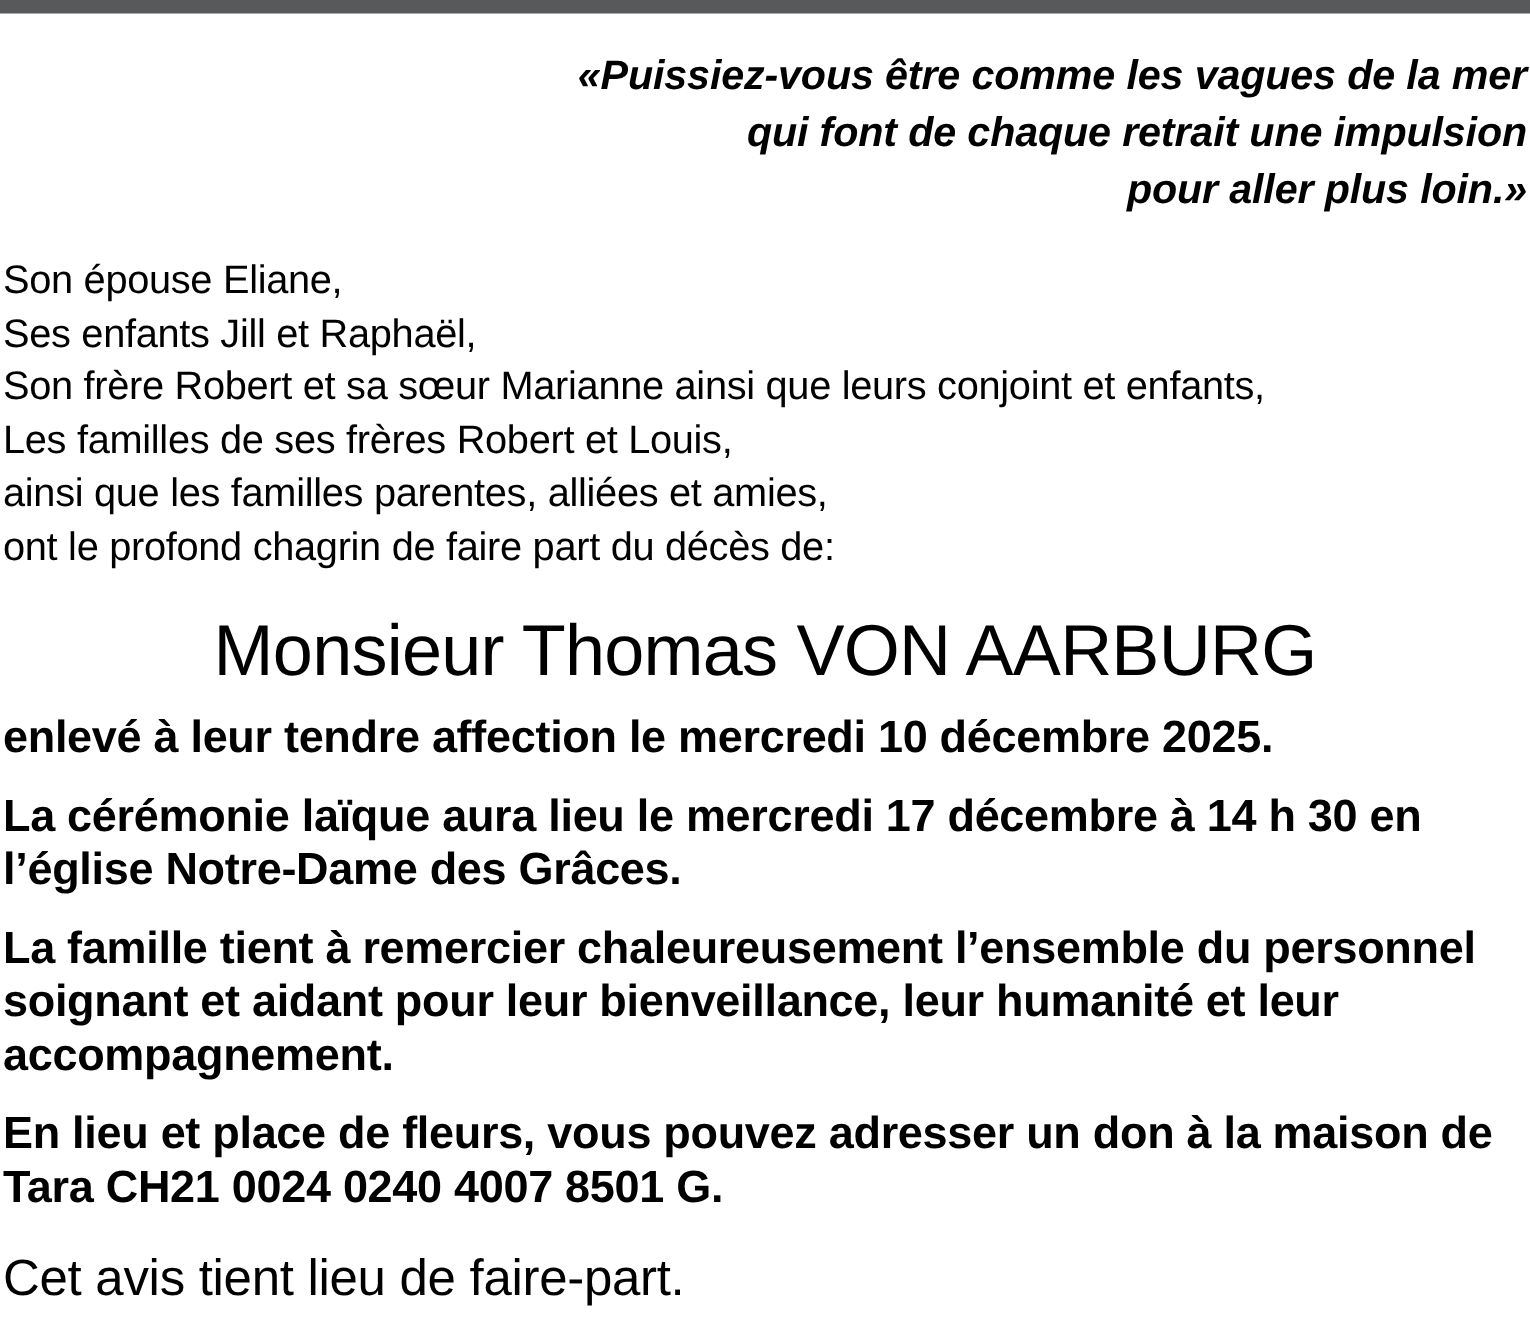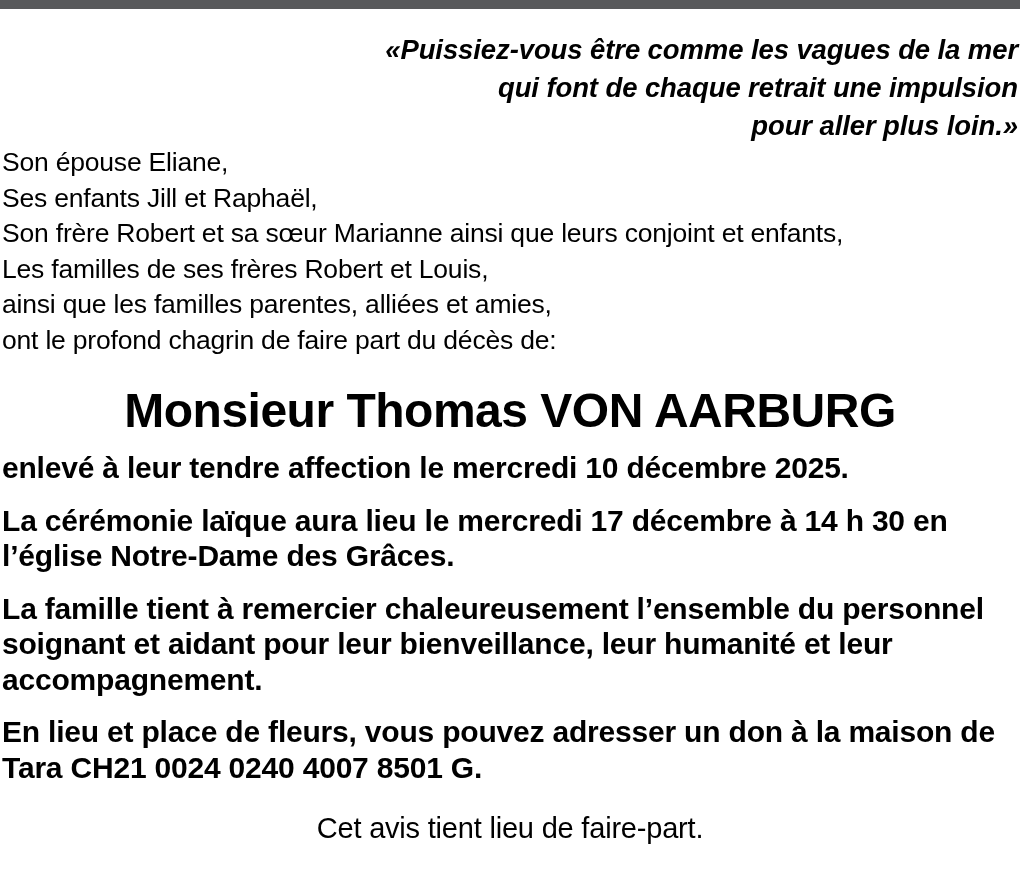--- a/index.html
+++ b/index.html
@@ -35,49 +35,49 @@
     font-weight: bold;
     font-size: 27.5px;
     line-height: 38px;
     margin-top: 22px;
     letter-spacing: -0.1px;
   }
   .quote div {
     white-space: nowrap;
   }
   .family {
+    margin-top: 24px;
     font-size: 26.5px;
     line-height: 35.5px;
     letter-spacing: -0.2px;
   }
   .family div {
     white-space: nowrap;
   }
   .deceased {
     text-align: center;
-    font-weight: bold;
+    font-weight: normal;
     font-size: 48px;
     line-height: 58px;
     margin-top: 24px;
     margin-bottom: 10px;
     letter-spacing: -0.5px;
   }
   .para {
     font-size: 30px;
     line-height: 35.5px;
     letter-spacing: -0.2px;
     margin-top: 17px;
     font-weight: bold;
   }
   .para.first {
     margin-top: 4px;
   }
   .closing {
-    text-align: center;
-    font-size: 29px;
+    font-size: 34px;
     line-height: 35.5px;
     margin-top: 26px;
     letter-spacing: -0.2px;
   }
 </style>
 </head>
 <body>
 
 <div class="notice">
 

